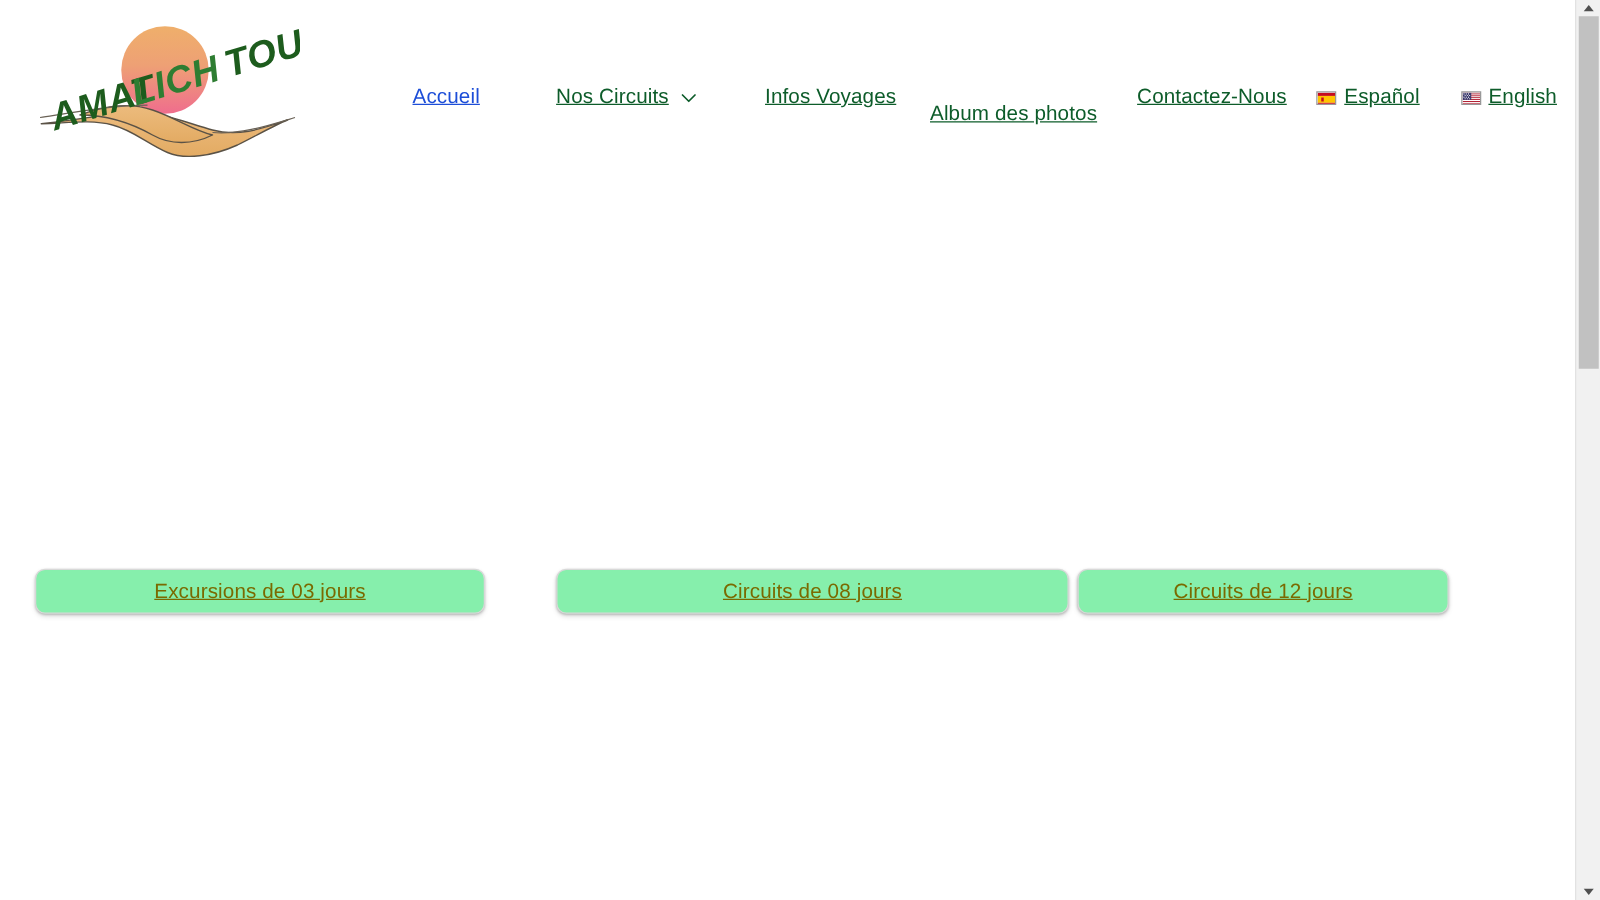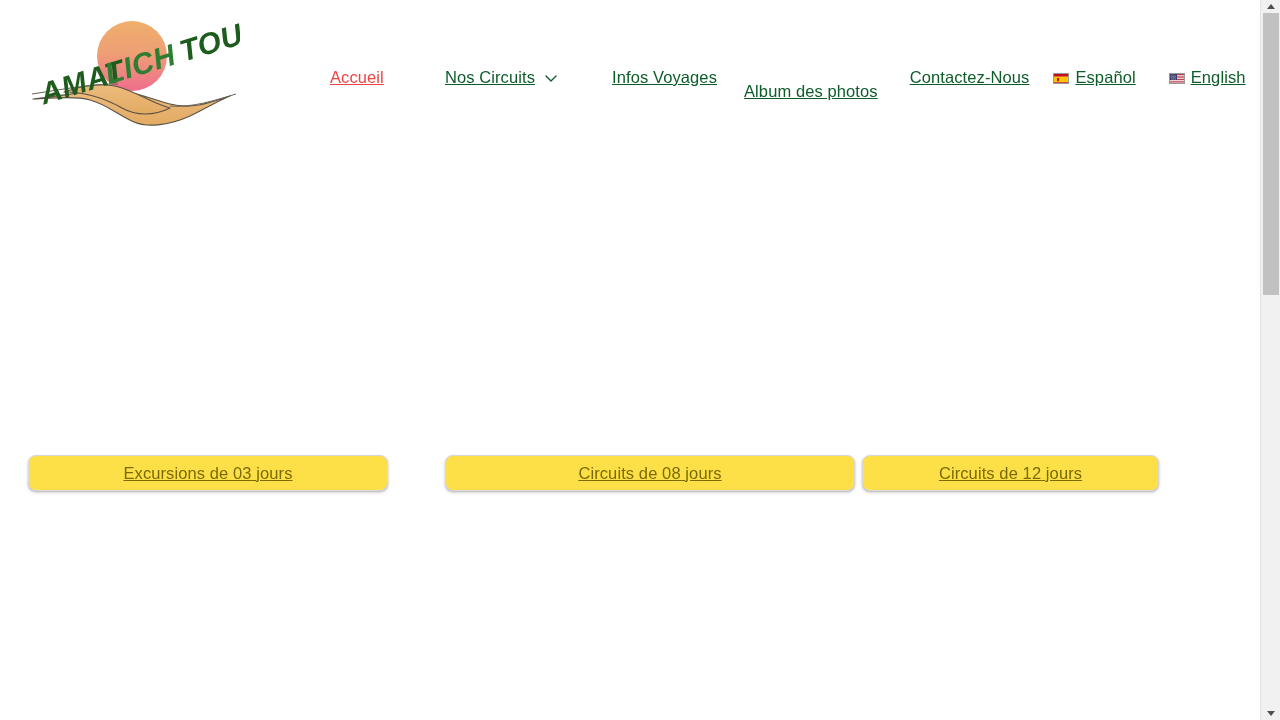--- a/index.html
+++ b/index.html
@@ -58,21 +58,21 @@
   .nav-item {
     display: flex;
     align-items: center;
     font-size: 16.5px;
     color: #0d5c2a;
     white-space: nowrap;
     cursor: pointer;
     line-height: 1;
     letter-spacing: 0.1px;
   }
-  .nav-item.active { color: #ef4444; }
+  .nav-item.active { color: #1d4ed8; }
   .nav-gap-1 { margin-right: 61px; }
   .nav-gap-2 { margin-right: 54px; text-align: right; }
   .nav-gap-3 { margin-right: 27px; text-decoration: underline; }
   .nav-gap-4 { margin-right: 32px; margin-top: 29px; }
   .nav-gap-5 { margin-right: 24px; }
   .nav-gap-6 { margin-right: 33px; }
 
   .chevron {
     display: inline-block;
     width: 14px;
@@ -100,21 +100,21 @@
     position: absolute;
     left: 0;
     top: 455px;
     width: 1260px;
     height: 36px;
   }
   .tour-btn {
     position: absolute;
     top: 0;
     height: 36px;
-    background: #fde047;
+    background: #86efac;
     border: 1px solid #d8d8d8;
     border-radius: 8px;
     box-shadow: 0 1px 2px rgba(0,0,0,0.22), 0 2px 4px rgba(0,0,0,0.10);
     display: flex;
     align-items: center;
     justify-content: center;
     font-size: 16.5px;
     color: #7a6a00;
     cursor: pointer;
     letter-spacing: 0.1px;

